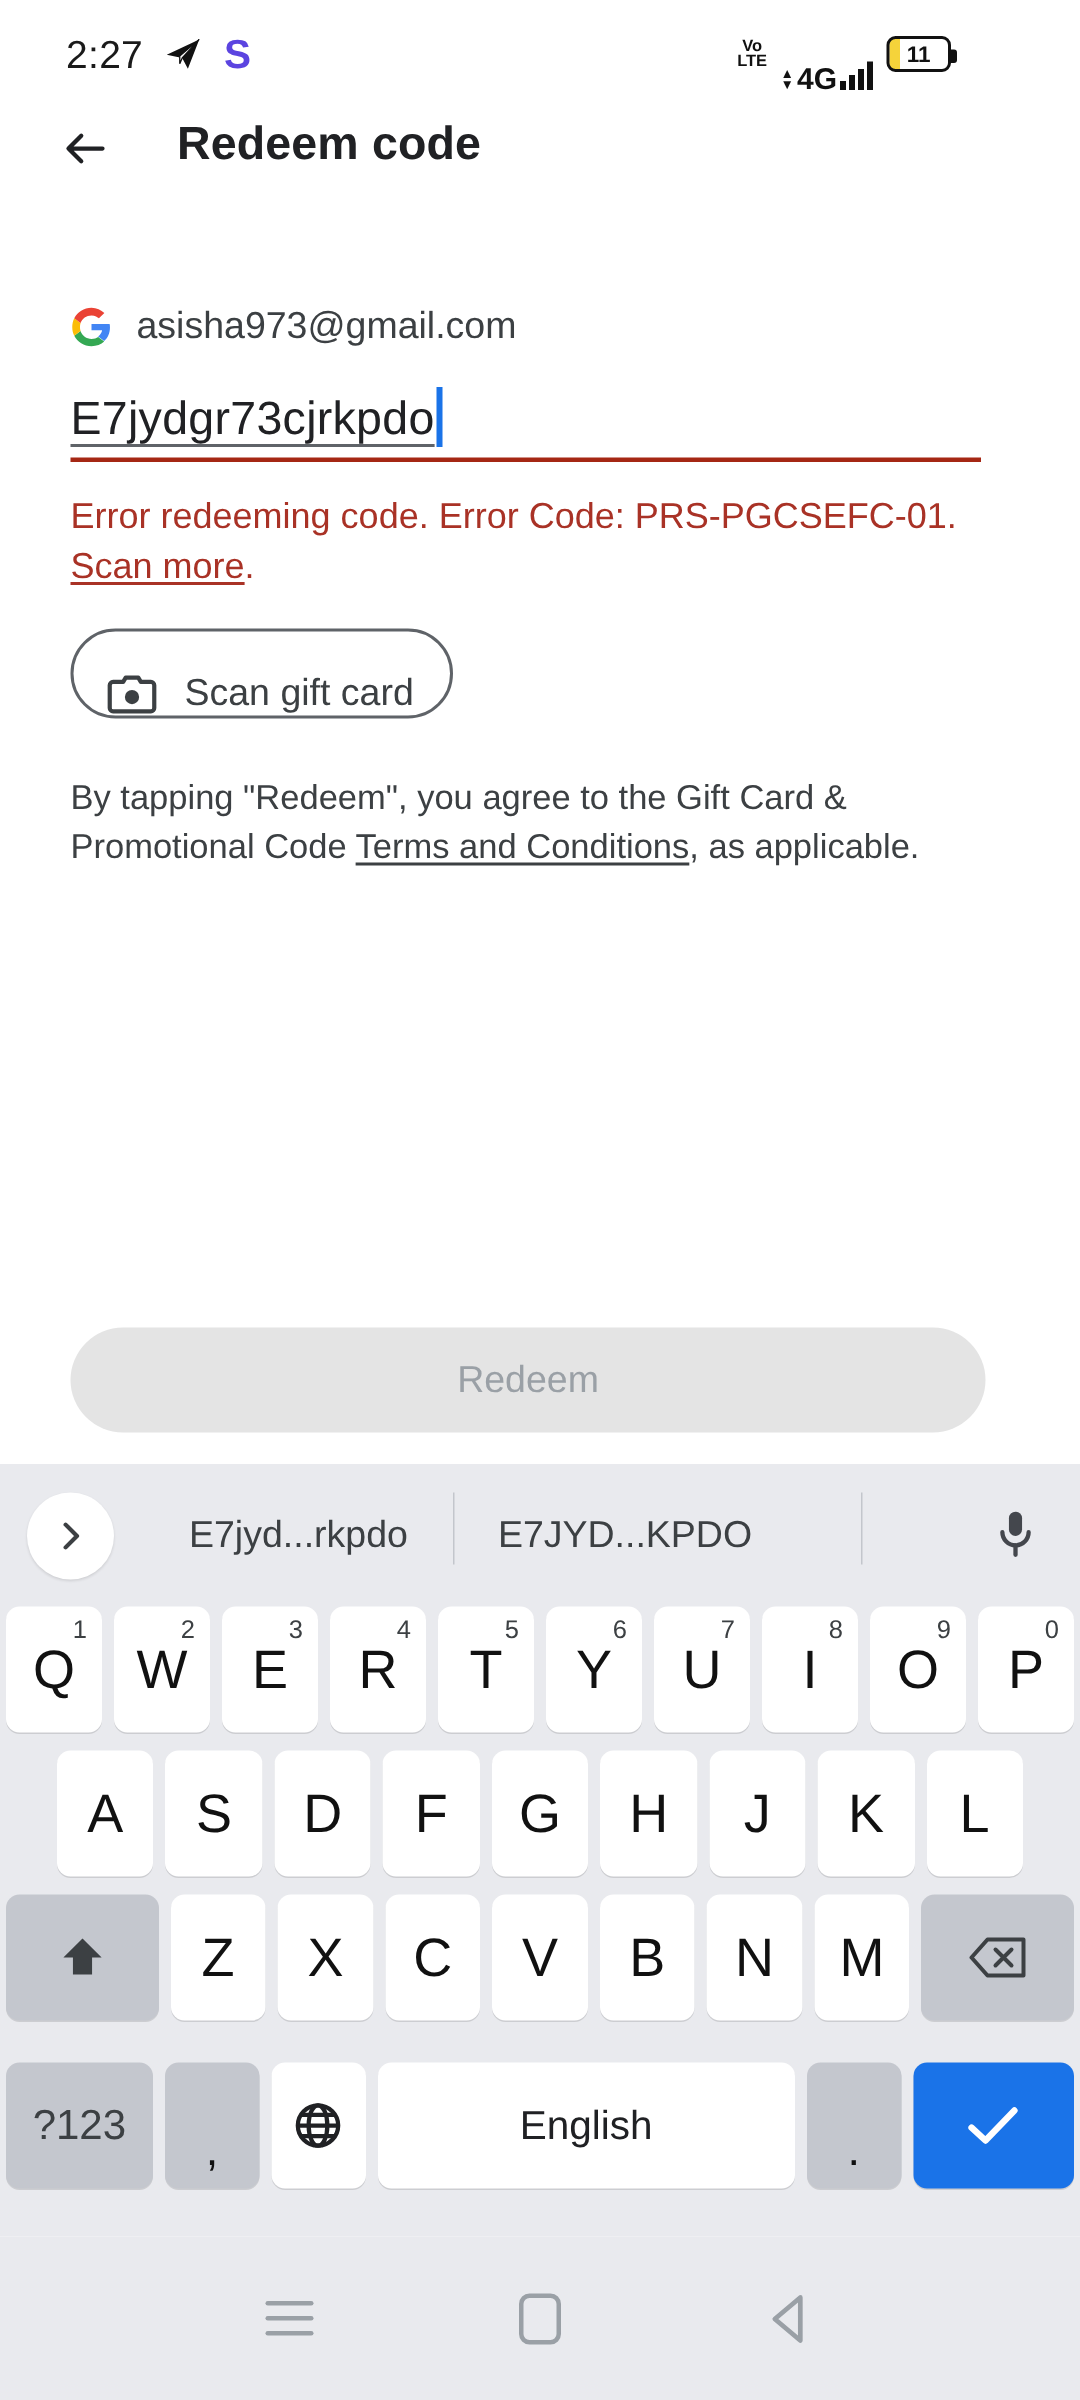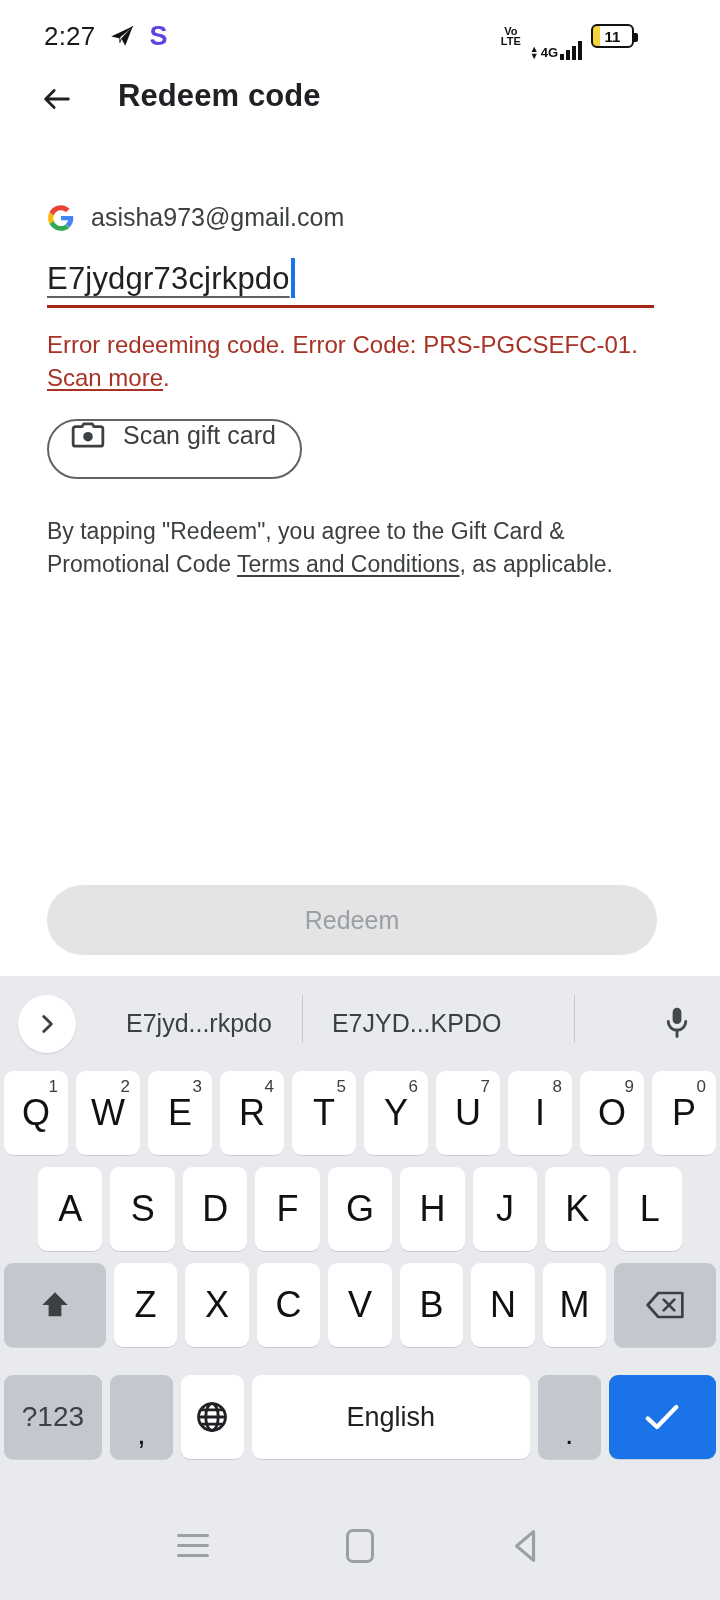--- a/index.html
+++ b/index.html
@@ -21,21 +21,21 @@
   .sb-time { font-size: 26px; color:#1a1a1a; letter-spacing: .2px; }
   .sb-right { display: flex; align-items: center; gap: 9px; }
   .ic-telegram { width: 26px; height: 26px; display:block; }
   .ic-sicon {
     font-size: 27px; font-weight: bold; color:#5b44e0;
     font-family: "Liberation Sans", sans-serif; line-height: 1;
   }
   .volte { font-size: 11px; font-weight: bold; color:#111; line-height: 10px; text-align:center; }
   .net-wrap { display:flex; align-items:flex-end; gap:2px; }
   .arrows { display:flex; flex-direction:column; font-size:9px; line-height:7px; color:#111; }
-  .fourg { font-size: 13px; font-weight: bold; color:#111; line-height: 14px; margin-top: 33px; }
+  .fourg { font-size: 20px; font-weight: bold; color:#111; line-height: 14px; margin-top: 33px; }
   .bars { display:flex; align-items:flex-end; gap:2px; height:20px; }
   .bars i { display:block; width:4px; background:#111; }
   .bars i:nth-child(1){ height:6px; }
   .bars i:nth-child(2){ height:10px; }
   .bars i:nth-child(3){ height:14px; }
   .bars i:nth-child(4){ height:19px; }
   .battery {
     position: relative; width: 43px; height: 24px; border: 2.5px solid #111;
     border-radius: 6px; display:flex; align-items:center; justify-content:center;
     background: linear-gradient(to right,#f5d33a 0 18%, #fff 18% 100%);
@@ -80,21 +80,21 @@
   .error-msg {
     position:absolute; top: 328px; left: 47px; width: 618px;
     font-size: 24px; line-height: 33px; color:#a93226;
   }
   .error-msg a { color:#a93226; text-decoration: underline; text-underline-offset: 3px; }
 
   .scan-btn {
     position:absolute; top: 419px; left: 47px;
     height: 60px; padding: 0 24px 0 22px;
     border: 2px solid #5f6368; border-radius: 31px; background:#fff;
-    display:flex; align-items:flex-start; gap: 18px;
+    display:flex; align-items:flex-end; gap: 18px;
   }
   .cam-icon { width: 34px; height: 28px; }
   .scan-label { font-size: 25px; color:#3c4043; }
 
   .terms {
     position:absolute; top: 515px; left: 47px; width: 600px;
     font-size: 23px; line-height: 33px; color:#3c4043;
   }
   .terms a { color:#3c4043; text-decoration: underline; text-underline-offset: 3px; }
 

